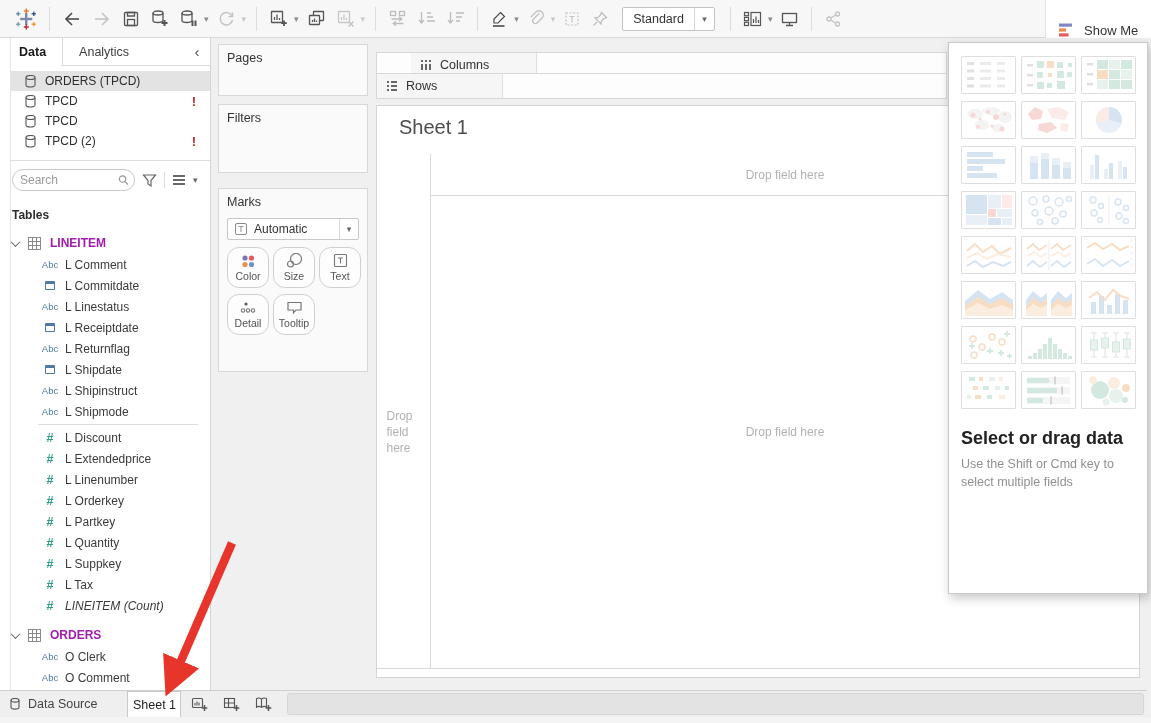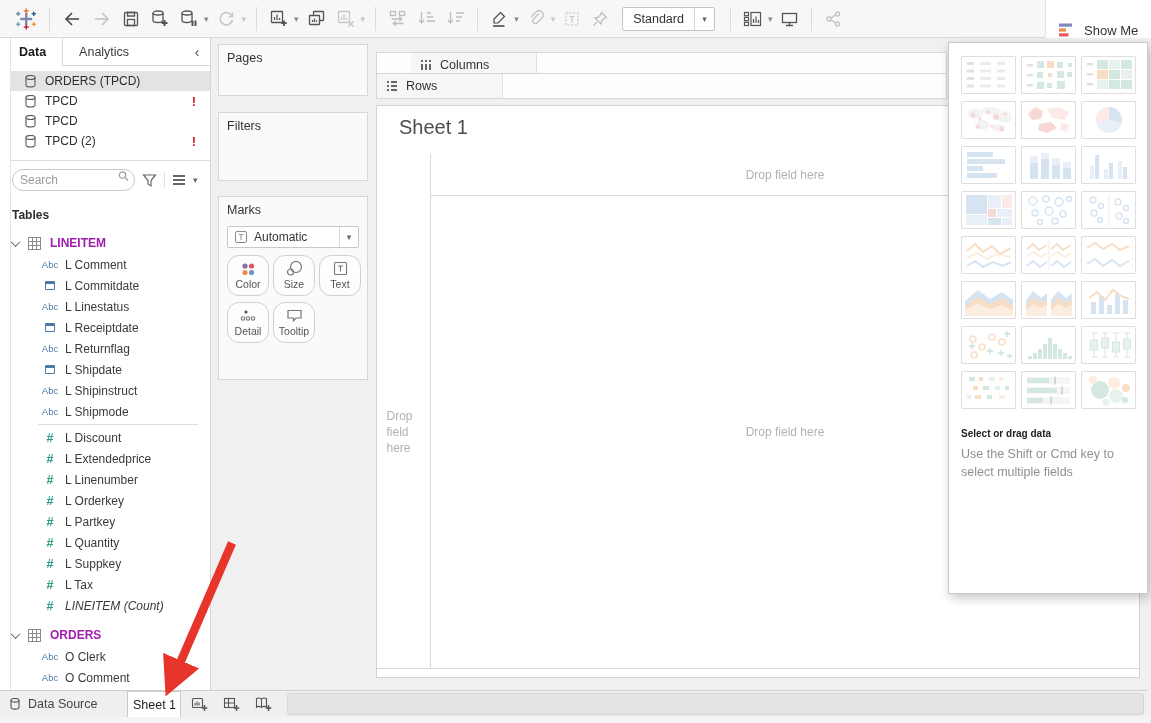--- a/index.html
+++ b/index.html
@@ -25,21 +25,21 @@
   .dp-tabs { display:flex; align-items:stretch; height:28px; background:#fff; }
   .tab-data { padding:0 16px 0 8px; display:flex; align-items:center; font-weight:bold; font-size:12.5px; color:#1a1a1a; border-right:1px solid #d8d8d8; }
   .tab-analytics { flex:1; display:flex; align-items:center; padding-left:16px; font-size:12.5px; color:#3c3c3c; border-bottom:1px solid #d8d8d8; }
   .collapse-btn { width:26px; display:flex; align-items:center; justify-content:center; color:#555; border-bottom:1px solid #d8d8d8; font-size:15px; }
   .ds-list { margin-top:5px; }
   .ds-row { position:relative; height:20px; display:flex; align-items:center; padding-left:14px; font-size:12px; color:#2d2d2d; }
   .ds-row.selected { background:#e3e3e3; }
   .ds-row .ds-icon { margin-right:9px; display:flex; }
   .ds-warning { position:absolute; right:14px; color:#c4262e; font-weight:bold; font-size:13px; }
   .search-row { display:flex; align-items:center; gap:7px; margin-top:9px; padding:8px 6px 7px 1px; border-top:1px solid #ddd; }
-  .search-box { flex:0 0 123px; height:22px; border:1px solid #c9c9c9; border-radius:11px; background:#fff; display:flex; padding:0 5px 0 7px; }
+  .search-box { flex:0 0 123px; height:22px; border:1px solid #c9c9c9; border-radius:11px; background:#fff; display:flex; align-items:center; padding:0 5px 0 7px; }
   .search-box input { border:none; outline:none; width:100%; font-size:12px; color:#333; font-family:inherit; background:transparent; }
   .search-box input::placeholder { color:#9b9b9b; }
   .mini-sep { width:1px; height:16px; background:#e0e0e0; }
   .tables-label { font-weight:bold; font-size:12px; color:#2d2d2d; padding:10px 0 2px 1px; }
   .group-row { display:flex; align-items:center; height:22px; margin-top:8px; font-size:12px; font-weight:bold; color:#a21caf; }
   .chev { width:7px; height:7px; border-left:1.4px solid #666; border-bottom:1.4px solid #666; transform:rotate(-45deg) translate(1px,-1px); margin:0 9px 0 1px; flex:0 0 auto; }
   .group-row svg { margin-right:9px; }
   .tree-row { display:flex; align-items:center; height:21px; padding-left:27px; font-size:12px; color:#3a3a3a; }
   .ficon { width:24px; flex:0 0 24px; text-align:center; }
   .ficon-abc { color:#4e79a7; font-size:9.5px; }
@@ -47,21 +47,21 @@
   .cal { display:inline-block; width:10px; height:9px; border:1px solid #4e79a7; border-top:3px solid #4e79a7; border-radius:1px; }
   .flabel { margin-left:3px; white-space:nowrap; }
   .flabel.italic { font-style:italic; }
   .field-sep { border-top:1px solid #dcdcdc; margin:2px 12px 2px 27px; }
 
   
   .cards-col { position:absolute; top:38px; left:211px; width:164px; bottom:33px; background:#f0f0f0; padding:6px 7px 0 7px; }
   .card { background:#fafafa; border:1px solid #d8d8d8; }
   .card-label { font-size:12.5px; color:#333; padding:6px 8px 4px 8px; }
   .card-pages { height:52px; }
-  .card-filters { height:69px; margin-top:16px; }
+  .card-filters { height:69px; margin-top:8px; }
   .card-marks { height:184px; margin-top:15px; }
   .marktype { margin:5px 8px 0 8px; height:22px; background:#fff; border:1px solid #c8c8c8; border-radius:2px; display:flex; align-items:center; }
   .marktype .mt-icon { margin:0 7px 0 7px; width:12px; height:12px; border:1px solid #8a8a8a; border-radius:2px; color:#8a8a8a; font-size:9px; display:flex; align-items:center; justify-content:center; }
   .marktype .mt-label { flex:1; font-size:12px; color:#333; }
   .marktype .mt-caret { width:19px; align-self:stretch; border-left:1px solid #d8d8d8; display:flex; align-items:center; justify-content:center; font-size:9px; color:#666; }
   .mark-btns { display:grid; grid-template-columns:repeat(3,42px); gap:6px 4px; margin:7px 8px; }
   .mark-btn { width:42px; height:41px; background:#fdfdfd; border:1px solid #d0d0d0; border-radius:12px; display:flex; flex-direction:column; align-items:center; justify-content:center; gap:2px; }
   .mark-btn .mb-label { font-size:10.5px; color:#555; }
 
   
@@ -79,21 +79,21 @@
   .cg-left { border-right:1px solid #d9d9d9; border-bottom:1px solid #d9d9d9; display:flex; align-items:center; justify-content:center; text-align:left; }
   .cg-body { border-bottom:1px solid #d9d9d9; display:flex; align-items:center; justify-content:center; }
   .droptext { color:#b2b2b2; font-size:12px; }
   .cg-left .droptext { width:34px; line-height:1.35; }
 
   
   .showme-panel { position:absolute; top:42px; left:948px; width:200px; height:552px; background:#fff; border:1px solid #c9c9c9; box-shadow:2px 4px 10px rgba(0,0,0,.22); z-index:20; padding:13px 12px; }
   .sm-grid { display:grid; grid-template-columns:repeat(3,55px); gap:7px 5px; }
   .sm-cell { width:55px; height:38px; background:#fff; border:1px solid #dedede; border-radius:1px; display:flex; align-items:center; justify-content:center; }
   .sm-cell svg { opacity:.5; }
-  .sm-hint-title { font-weight:bold; font-size:10px; color:#222; margin-top:19px; }
+  .sm-hint-title { font-weight:bold; font-size:18px; color:#222; margin-top:19px; }
   .sm-hint-body { font-size:12.5px; color:#909090; margin-top:6px; line-height:1.45; width:160px; }
 
   
   .tabbar { position:absolute; left:0; right:4px; bottom:6px; height:27px; background:#efefef; border-top:1px solid #cfcfcf; display:flex; align-items:stretch; }
   .tab-datasource { display:flex; align-items:center; gap:8px; padding:0 18px 0 10px; font-size:12.5px; color:#444; }
   .tab-sheet { margin-left:12px; width:54px; display:flex; align-items:center; justify-content:center; background:#fff; border:1px solid #c9c9c9; border-bottom:none; font-size:12.5px; color:#222; }
   .newtab-btn { width:27px; display:flex; align-items:center; justify-content:center; margin-left:5px; }
   .tab-scroll-track { flex:1; margin:2px 3px 2px 10px; background:#e3e3e3; border:1px solid #d6d6d6; border-radius:3px; }
   .bottom-strip { position:absolute; bottom:0; left:0; right:0; height:6px; background:#f4f4f4; }
 

